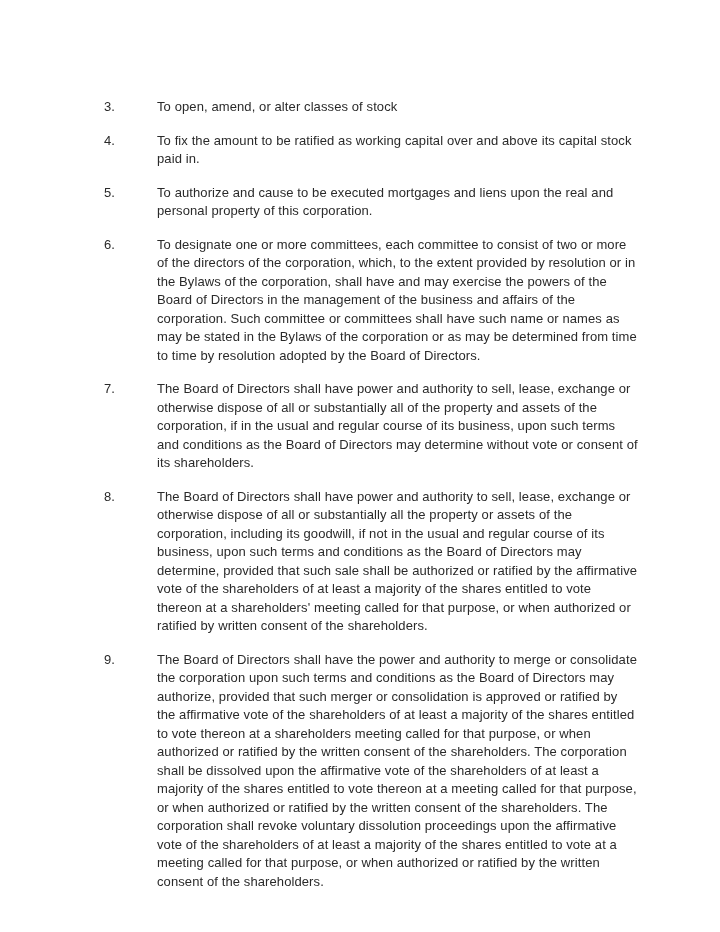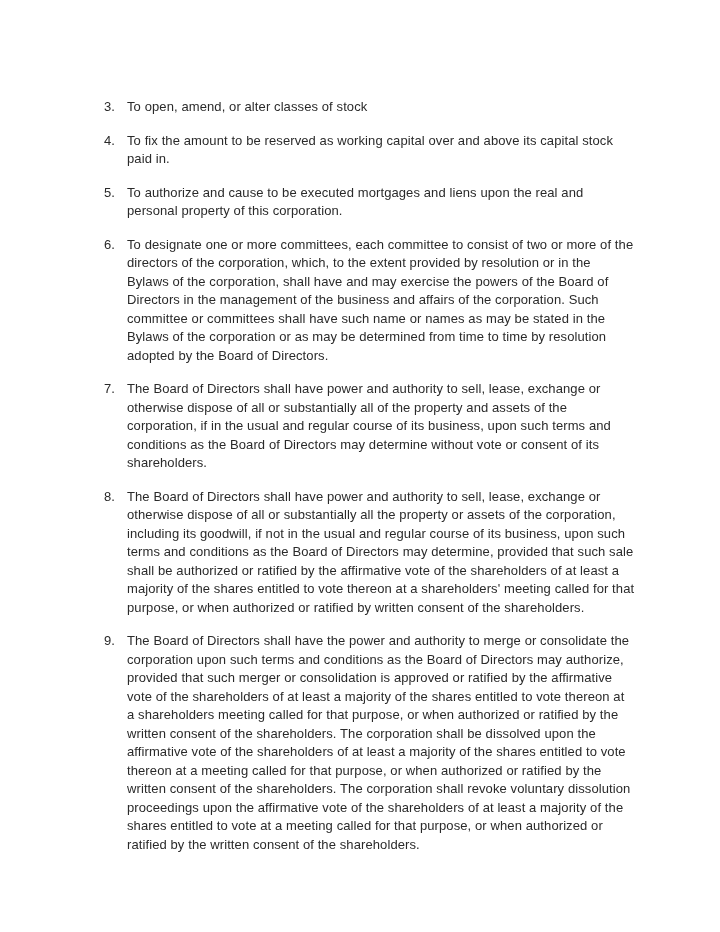--- a/index.html
+++ b/index.html
@@ -35,36 +35,37 @@
     margin-bottom: 15px;
     letter-spacing: 0.1px;
   }
   .list-item .num {
     flex: 0 0 23px;
     width: 23px;
   }
   .list-item .text {
     flex: 1 1 auto;
     max-width: 508px;
+    margin-left: 30px;
   }
 </style>
 </head>
 <body>
 
 <div class="page">
   <div class="doc-body">
 
     <div class="list-item">
       <span class="num">3.</span>
       <span class="text">To open, amend, or alter classes of stock</span>
     </div>
 
     <div class="list-item">
       <span class="num">4.</span>
-      <span class="text">To fix the amount to be reserved as working capital over and above its capital stock paid in.</span>
+      <span class="text">To fix the amount to be ratified as working capital over and above its capital stock paid in.</span>
     </div>
 
     <div class="list-item">
       <span class="num">5.</span>
       <span class="text">To authorize and cause to be executed mortgages and liens upon the real and personal property of this corporation.</span>
     </div>
 
     <div class="list-item">
       <span class="num">6.</span>
       <span class="text">To designate one or more committees, each committee to consist of two or more of the directors of the corporation, which, to the extent provided by resolution or in the Bylaws of the corporation, shall have and may exercise the powers of the Board of Directors in the management of the business and affairs of the corporation. Such committee or committees shall have such name or names as may be stated in the Bylaws of the corporation or as may be determined from time to time by resolution adopted by the Board of Directors.</span>

